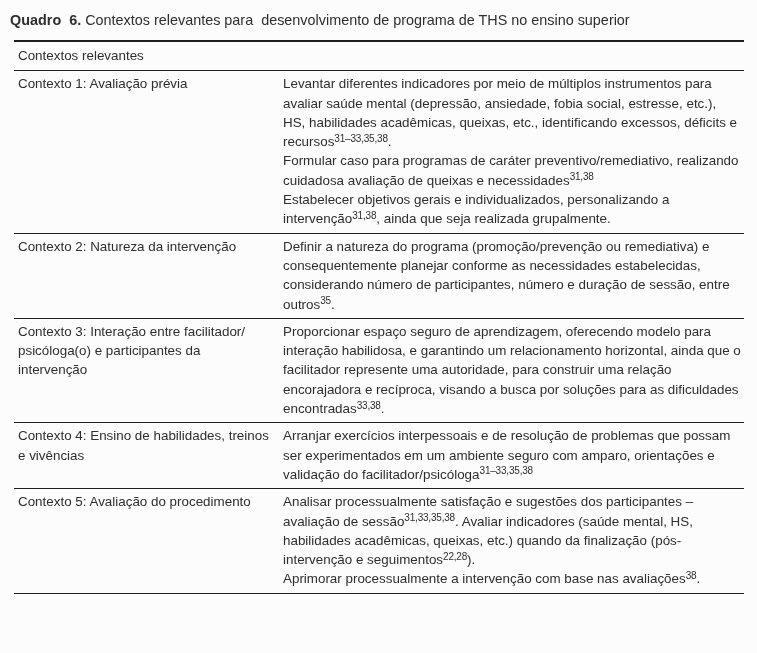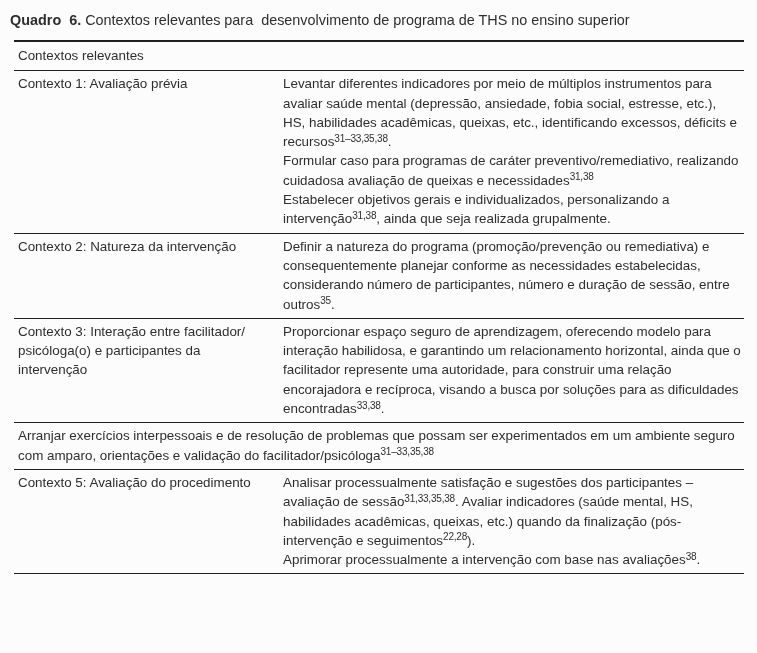--- a/index.html
+++ b/index.html
@@ -86,20 +86,21 @@
             <div class="para">Definir a natureza do programa (promoção/prevenção ou remediativa) e consequentemente planejar conforme as necessidades estabelecidas, considerando número de participantes, número e duração de sessão, entre outros<sup>35</sup>.</div>
           </div>
         </div>
         <div class="row">
           <div class="cell-left">Contexto 3: Interação entre facilitador/ psicóloga(o) e participantes da intervenção</div>
           <div class="cell-right">
             <div class="para">Proporcionar espaço seguro de aprendizagem, oferecendo modelo para interação habilidosa, e garantindo um relacionamento horizontal, ainda que o facilitador represente uma autoridade, para construir uma relação encorajadora e recíproca, visando a busca por soluções para as dificuldades encontradas<sup>33,38</sup>.</div>
           </div>
         </div>
         <div class="row">
+          <div class="cell-left">Contexto 4: Ensino de habilidades, treinos e vivências</div>
           <div class="cell-right">
             <div class="para">Arranjar exercícios interpessoais e de resolução de problemas que possam ser experimentados em um ambiente seguro com amparo, orientações e validação do facilitador/psicóloga<sup>31–33,35,38</sup></div>
           </div>
         </div>
         <div class="row">
           <div class="cell-left">Contexto 5: Avaliação do procedimento</div>
           <div class="cell-right">
             <div class="para">Analisar processualmente satisfação e sugestões dos participantes – avaliação de sessão<sup>31,33,35,38</sup>. Avaliar indicadores (saúde mental, HS, habilidades acadêmicas, queixas, etc.) quando da finalização (pós-intervenção e seguimentos<sup>22,28</sup>).</div>
             <div class="para">Aprimorar processualmente a intervenção com base nas avaliações<sup>38</sup>.</div>
           </div>

